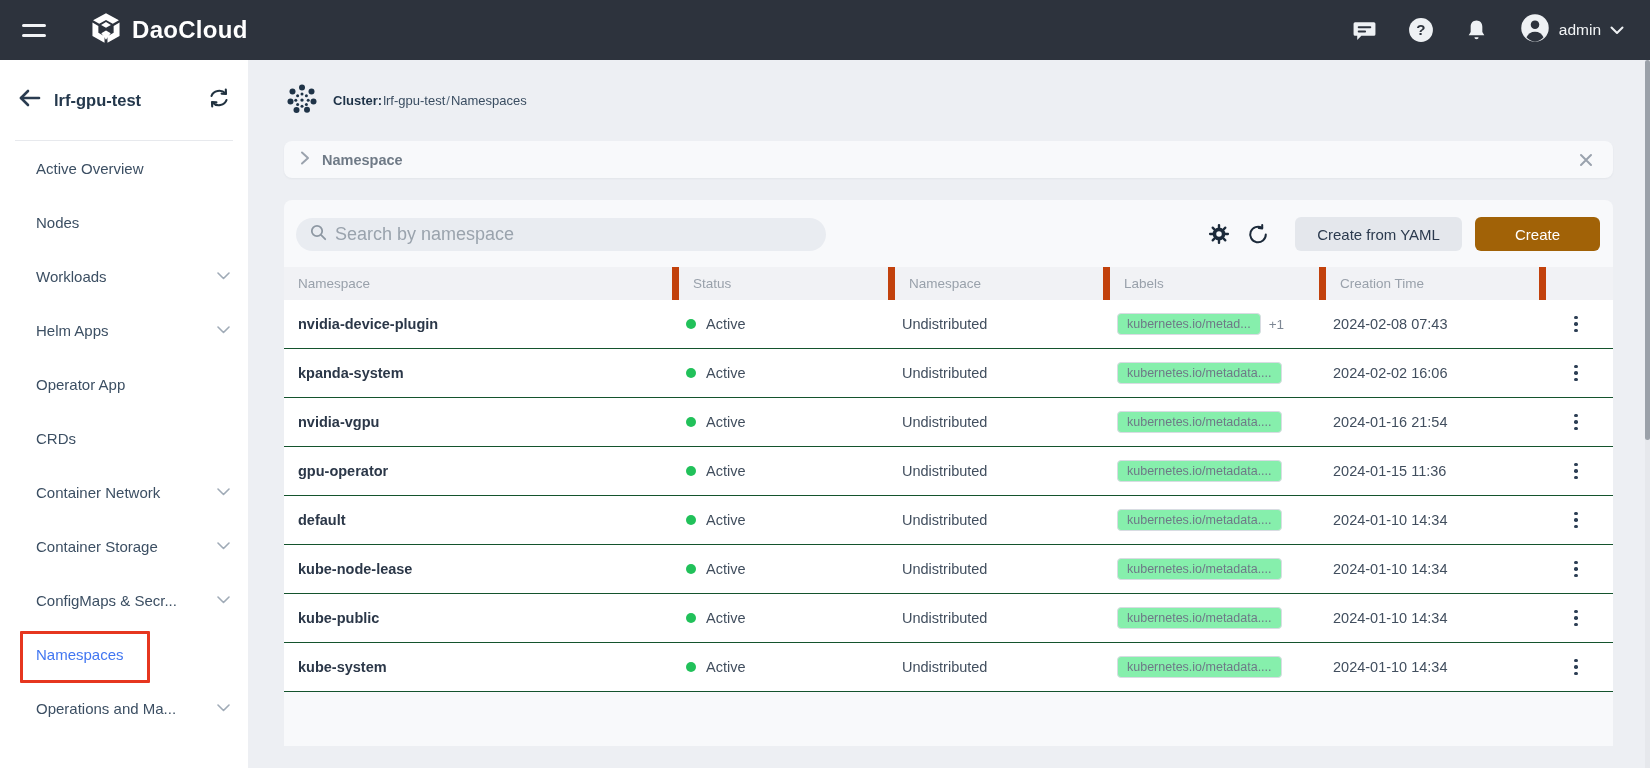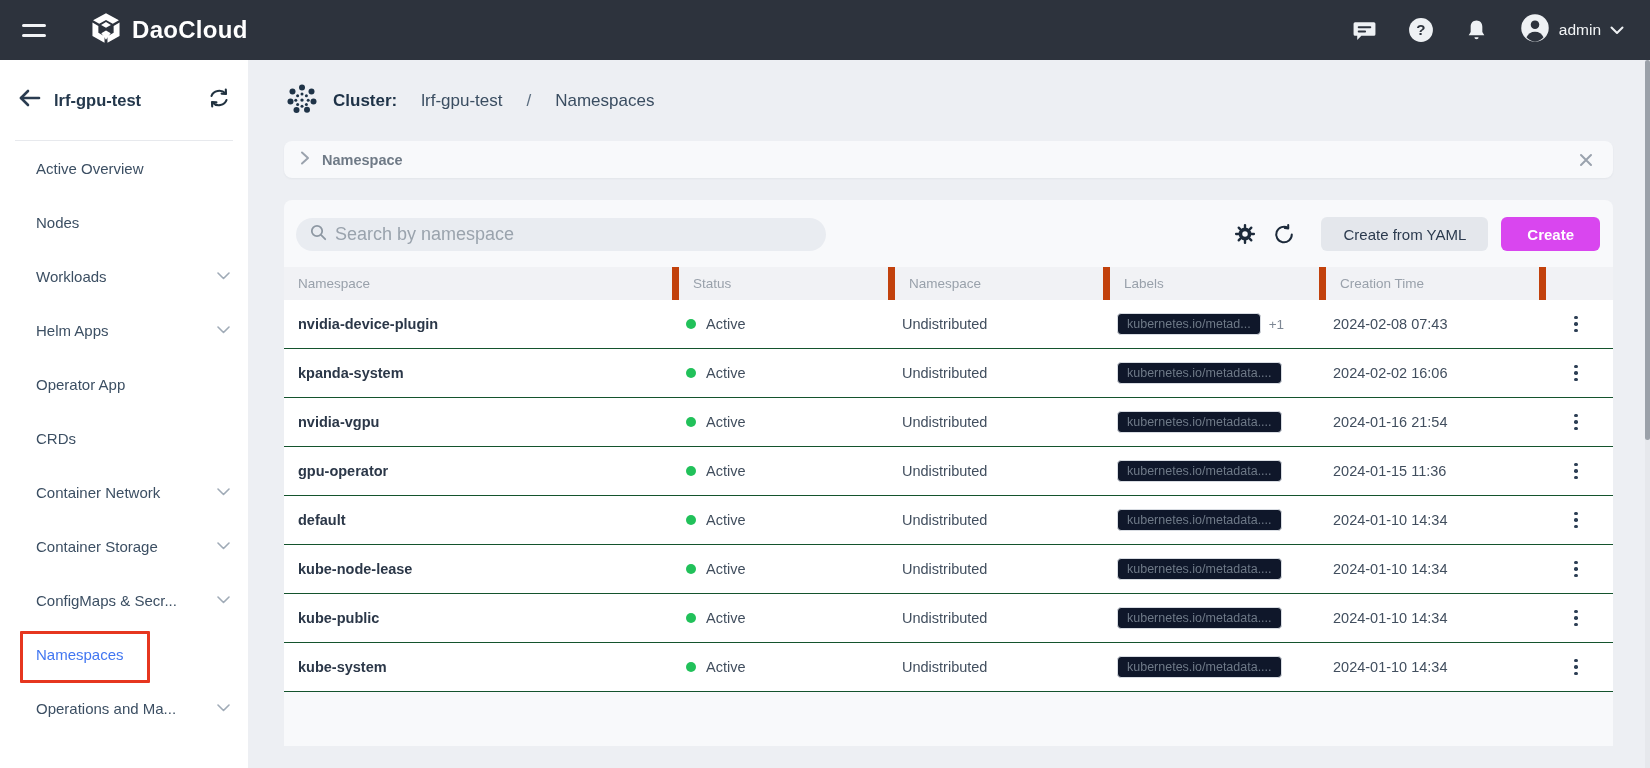--- a/index.html
+++ b/index.html
@@ -29,52 +29,52 @@
   .nav-item { height:54px; display:flex; align-items:center; padding:0 18px 0 36px; font-size:15px; color:#3c4f63; cursor:pointer; position:relative; }
   .nav-item .lbl { flex:1; }
   .nav-item .chev { color:#a0abb7; flex:none; }
   .nav-item .chev svg { display:block; }
   .nav-item.active { color:#4176f1; }
   .nav-item.active::before { content:""; position:absolute; left:20px; top:4px; width:124px; height:46px; border:3px solid #e6361f; border-radius:1px; pointer-events:none; }
 
   
   .main { flex:1; position:relative; }
   .crumb-row { height:81px; display:flex; align-items:center; padding-left:36px; gap:13px; }
-  .crumb-text { display:flex; align-items:center; gap:24px; font-size:17px; }
+  .crumb-text { display:flex; align-items:center; gap:1px; font-size:13px; }
   .crumb-label { font-weight:700; color:#1e3247; }
   .crumb-cluster { color:#3a4d61; }
   .crumb-sep { color:#5c6e80; }
   .crumb-current { color:#3a4d61; }
 
   .ns-panel { margin:0 37px 0 36px; height:37px; background:#f8f9fb; border-radius:8px; box-shadow:0 1px 2px rgba(40,50,70,.05); display:flex; align-items:center; padding:0 20px 0 16px; }
   .ns-panel .title { font-size:14.5px; font-weight:700; color:#6f7a86; margin-left:12px; }
   .panel-close { margin-left:auto; cursor:pointer; display:flex; }
 
   .card { margin:22px 37px 0 36px; background:#f8f9fb; border-radius:8px 8px 0 0; height:546px; overflow:hidden; }
   .toolbar { display:flex; align-items:center; padding:17px 13px 16px 12px; }
   .search { width:530px; height:33px; background:#e9ecf1; border-radius:17px; display:flex; align-items:center; padding:0 14px; gap:8px; }
   .search input { border:none; outline:none; background:transparent; font-size:18px; color:#46525f; width:100%; font-family:"Liberation Sans", sans-serif; }
   .search input::placeholder { color:#9aa3ad; }
   .toolbar .grow { flex:1; }
   .tool-icon { width:22px; height:22px; display:flex; align-items:center; justify-content:center; cursor:pointer; }
   .tool-icon + .tool-icon { margin-left:17px; }
   .btn { height:34px; border:none; border-radius:6px; font-size:15px; cursor:pointer; font-family:"Liberation Sans", sans-serif; }
   .btn-secondary { margin-left:26px; padding:0 22px; background:#e4e7ec; color:#2b3a4e; }
-  .btn-primary { margin-left:13px; padding:0 26px; background:#d946ef; color:#ffffff;font-weight:bold; }
+  .btn-primary { margin-left:13px; padding:0 40px; background:#a16207; color:#ffffff; }
 
   
   .grid-cols { display:grid; grid-template-columns:388px 216px 215px 216px 220px 1fr; }
   .thead { height:33px; background:#f1f2f5; }
   .thead .hcell { display:flex; align-items:center; padding-left:14px; font-size:13.5px; color:#99a1ab; }
   .thead .hcell + .hcell { border-left:7px solid #c2410c; }
   .trow { height:49px; background:#ffffff; border-bottom:1px solid #14532d; }
   .cell { display:flex; align-items:center; padding-left:14px; font-size:14.5px; color:#414e5e; }
   .c-name span { font-weight:700; color:#2b3748; cursor:pointer; }
   .dot { width:10px; height:10px; border-radius:50%; background:#21c15a; margin-right:10px; flex:none; }
-  .chip { border:1px solid #d8dce2; background:#0f172a; border-radius:4px; padding:3px 9px; font-size:12.5px; color:#6e7987; white-space:nowrap; cursor:default; }
+  .chip { border:1px solid #d8dce2; background:#86efac; border-radius:4px; padding:3px 9px; font-size:12.5px; color:#6e7987; white-space:nowrap; cursor:default; }
   .extra { margin-left:8px; font-size:13.5px; color:#7d8794; cursor:pointer; }
   .c-actions { justify-content:center; padding-left:0; }
   .kebab { display:flex; flex-direction:column; gap:3px; padding:6px; cursor:pointer; }
   .kebab i { width:3.5px; height:3.5px; border-radius:50%; background:#2c3e54; }
 
   
   .scrollbar { position:absolute; right:0; top:60px; width:5px; height:708px; background:#e6e8ec; }
   .scrollbar .thumb { position:absolute; top:0; left:0; width:5px; height:380px; background:#9ba1a9; border-radius:3px; }
 </style>
 </head>

